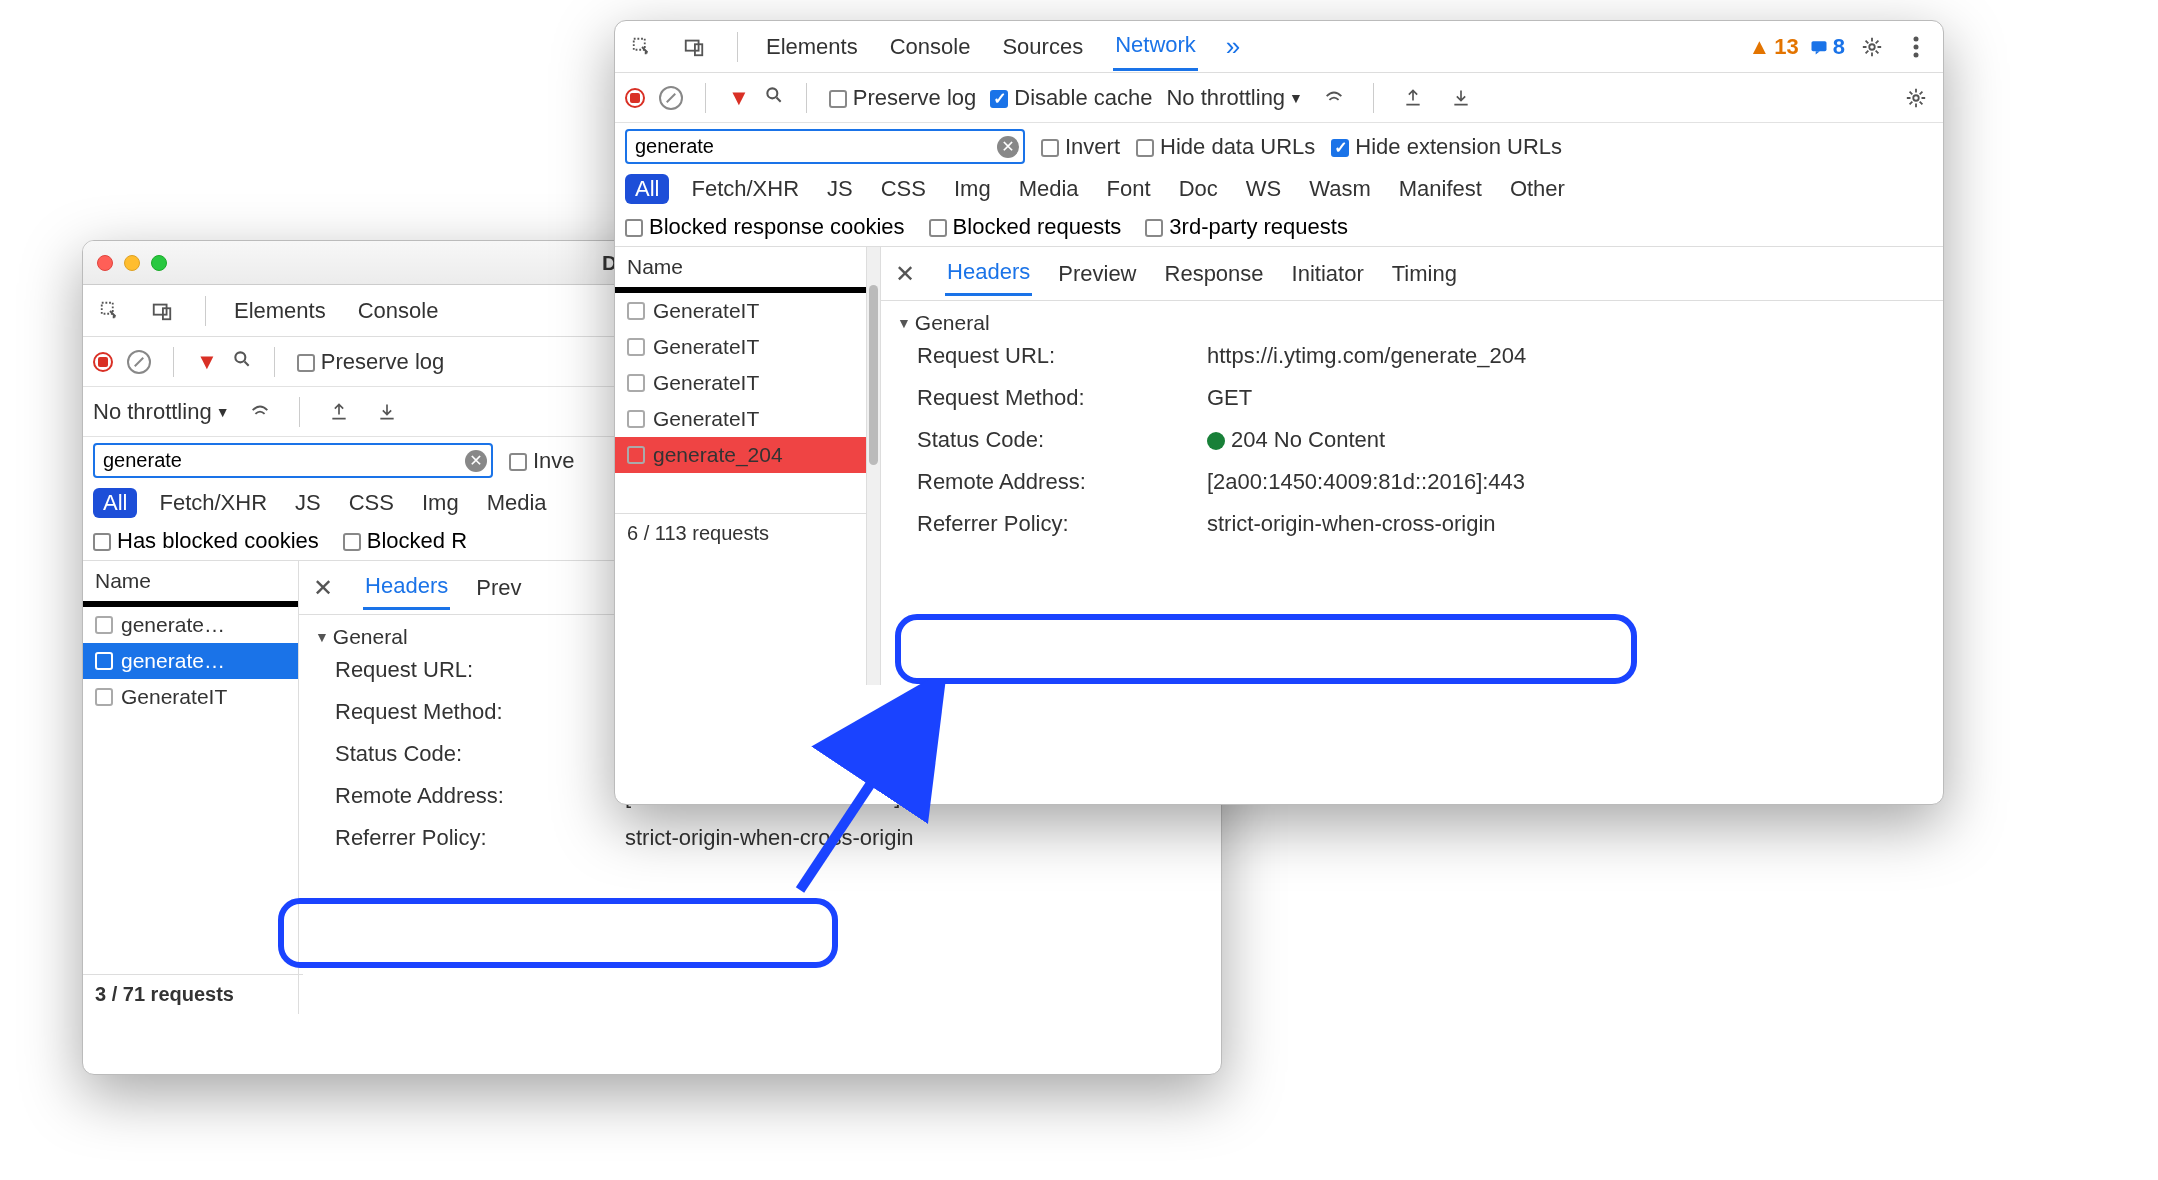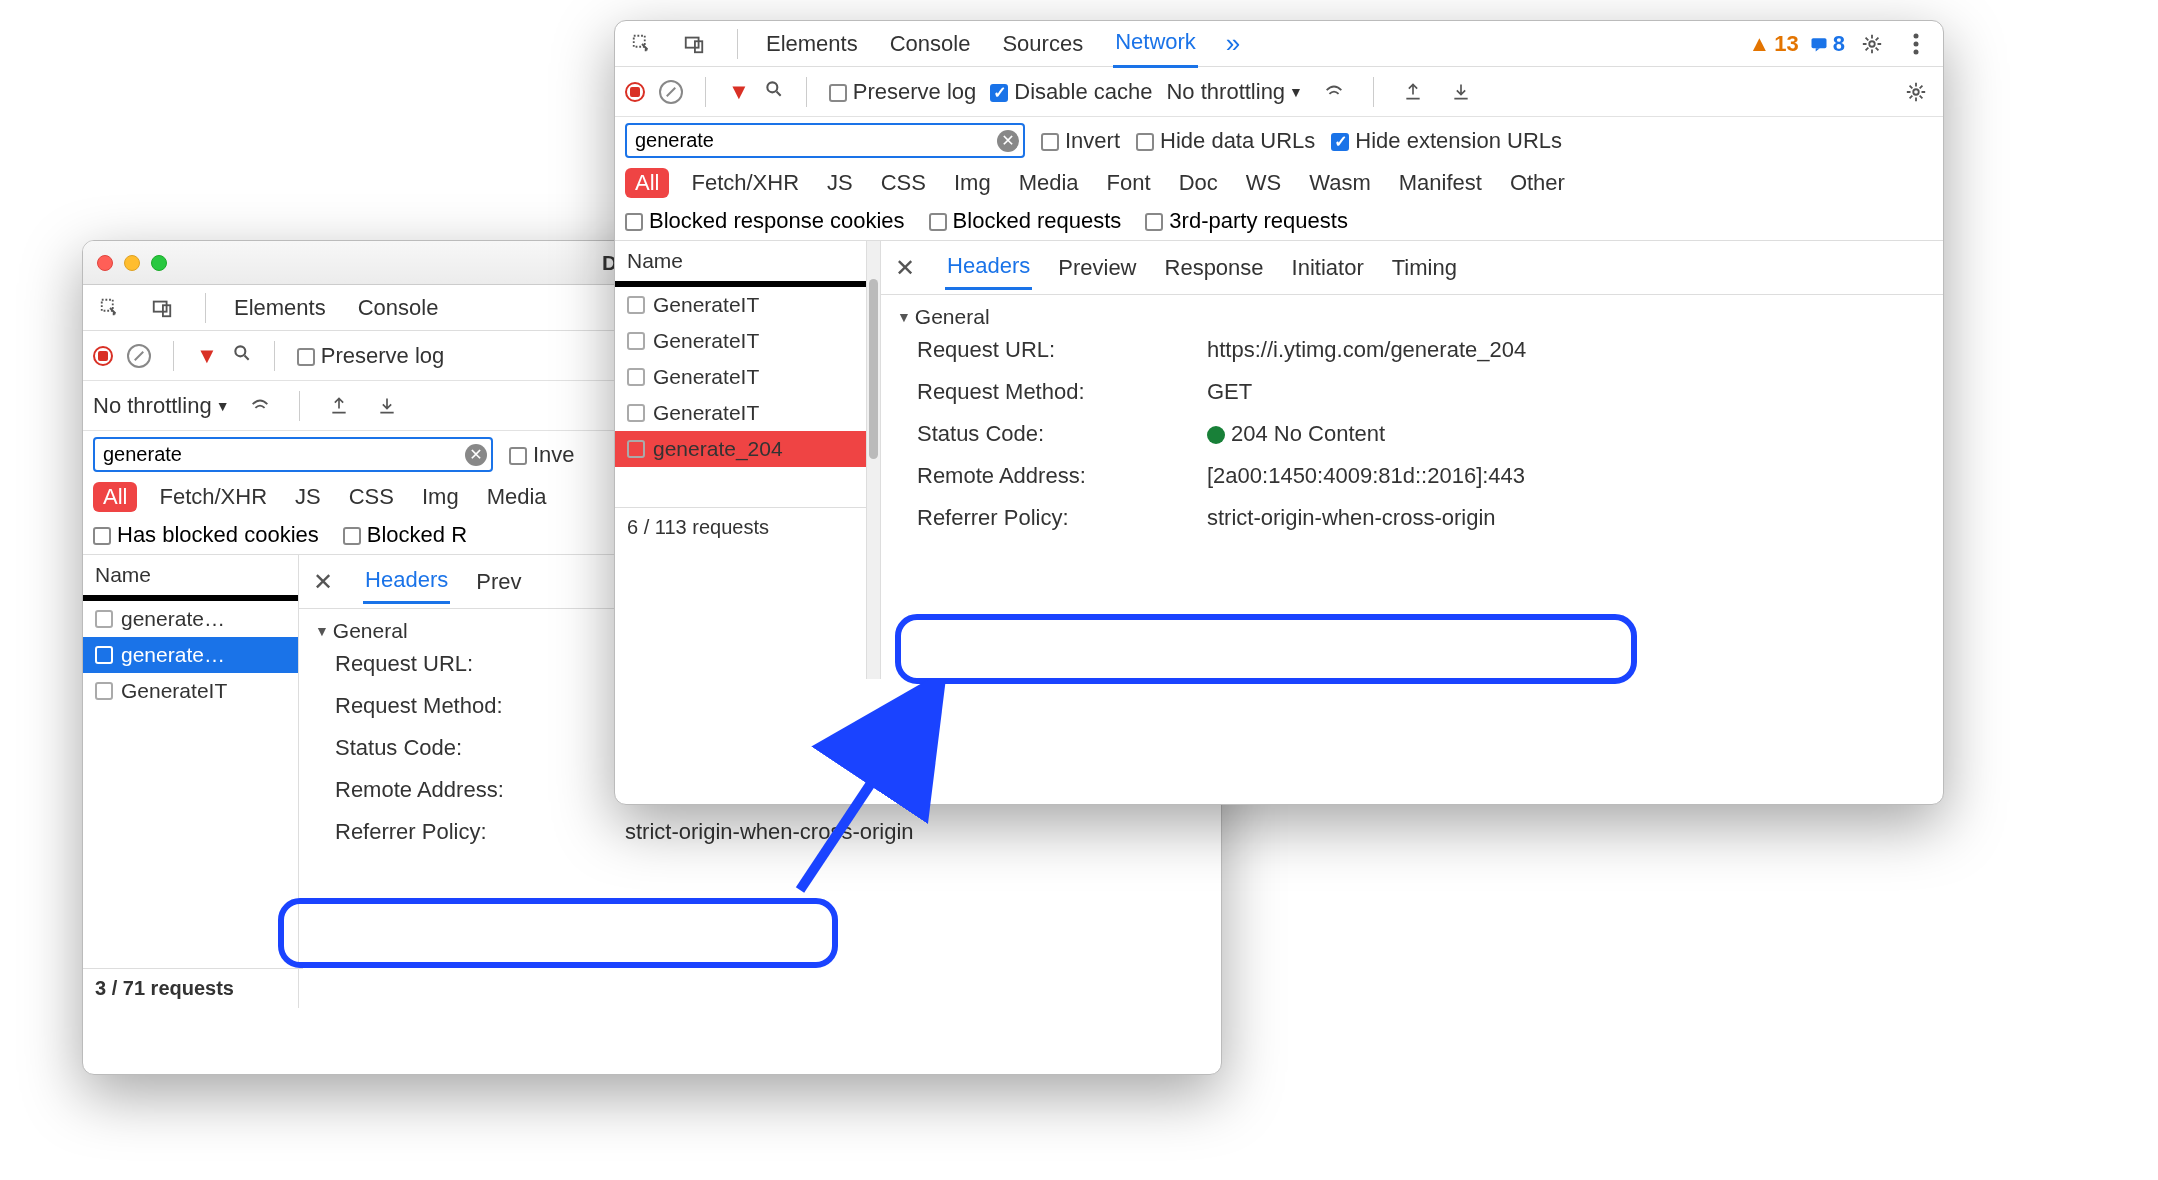--- a/index.html
+++ b/index.html
@@ -32,21 +32,21 @@
 .dot { width: 16px; height: 16px; border-radius: 50%; }
 .dot.red { background: #ff5f57; border: 1px solid #e0443e; }
 .dot.yellow { background: #ffbd2e; border: 1px solid #dea123; }
 .dot.green { background: #28c840; border: 1px solid #1aab29; }
 .wtitle { flex: 1; text-align: center; font-weight: 600; color: #333; font-size: 21px; margin-left: -60px; }
 
 .toolbar {
   display: flex;
   align-items: center;
   padding: 0 10px;
-  height: 46px;
+  height: 52px;
   border-bottom: 1px solid #ddd;
   gap: 18px;
   font-size: 22px;
   color: #333;
 }
 .sep { width: 1px; height: 30px; background: #ccc; margin: 0 8px; }
 .icon-btn { width: 34px; height: 34px; display: flex; align-items: center; justify-content: center; color: #555; }
 .tabs { display: flex; gap: 28px; align-items: center; }
 .tab { color: #333; padding: 10px 2px; }
 .tab.active { color: #1a73e8; border-bottom: 3px solid #1a73e8; text-align: center; }
@@ -106,21 +106,21 @@
 }
 
 .type-row {
   display: flex;
   align-items: center;
   padding: 4px 10px;
   gap: 16px;
   font-size: 22px;
 }
 .type-chip { padding: 2px 6px; color: #333; }
-.type-chip.all { background: #ef4444; color: #fff; border-radius: 6px; padding: 2px 10px; }
+.type-chip.all { background: #1d4ed8; color: #fff; border-radius: 6px; padding: 2px 10px; }
 
 .chk-row {
   display: flex;
   align-items: center;
   padding: 6px 10px;
   gap: 24px;
   border-bottom: 1px solid #ddd;
   font-size: 22px;
 }
 

